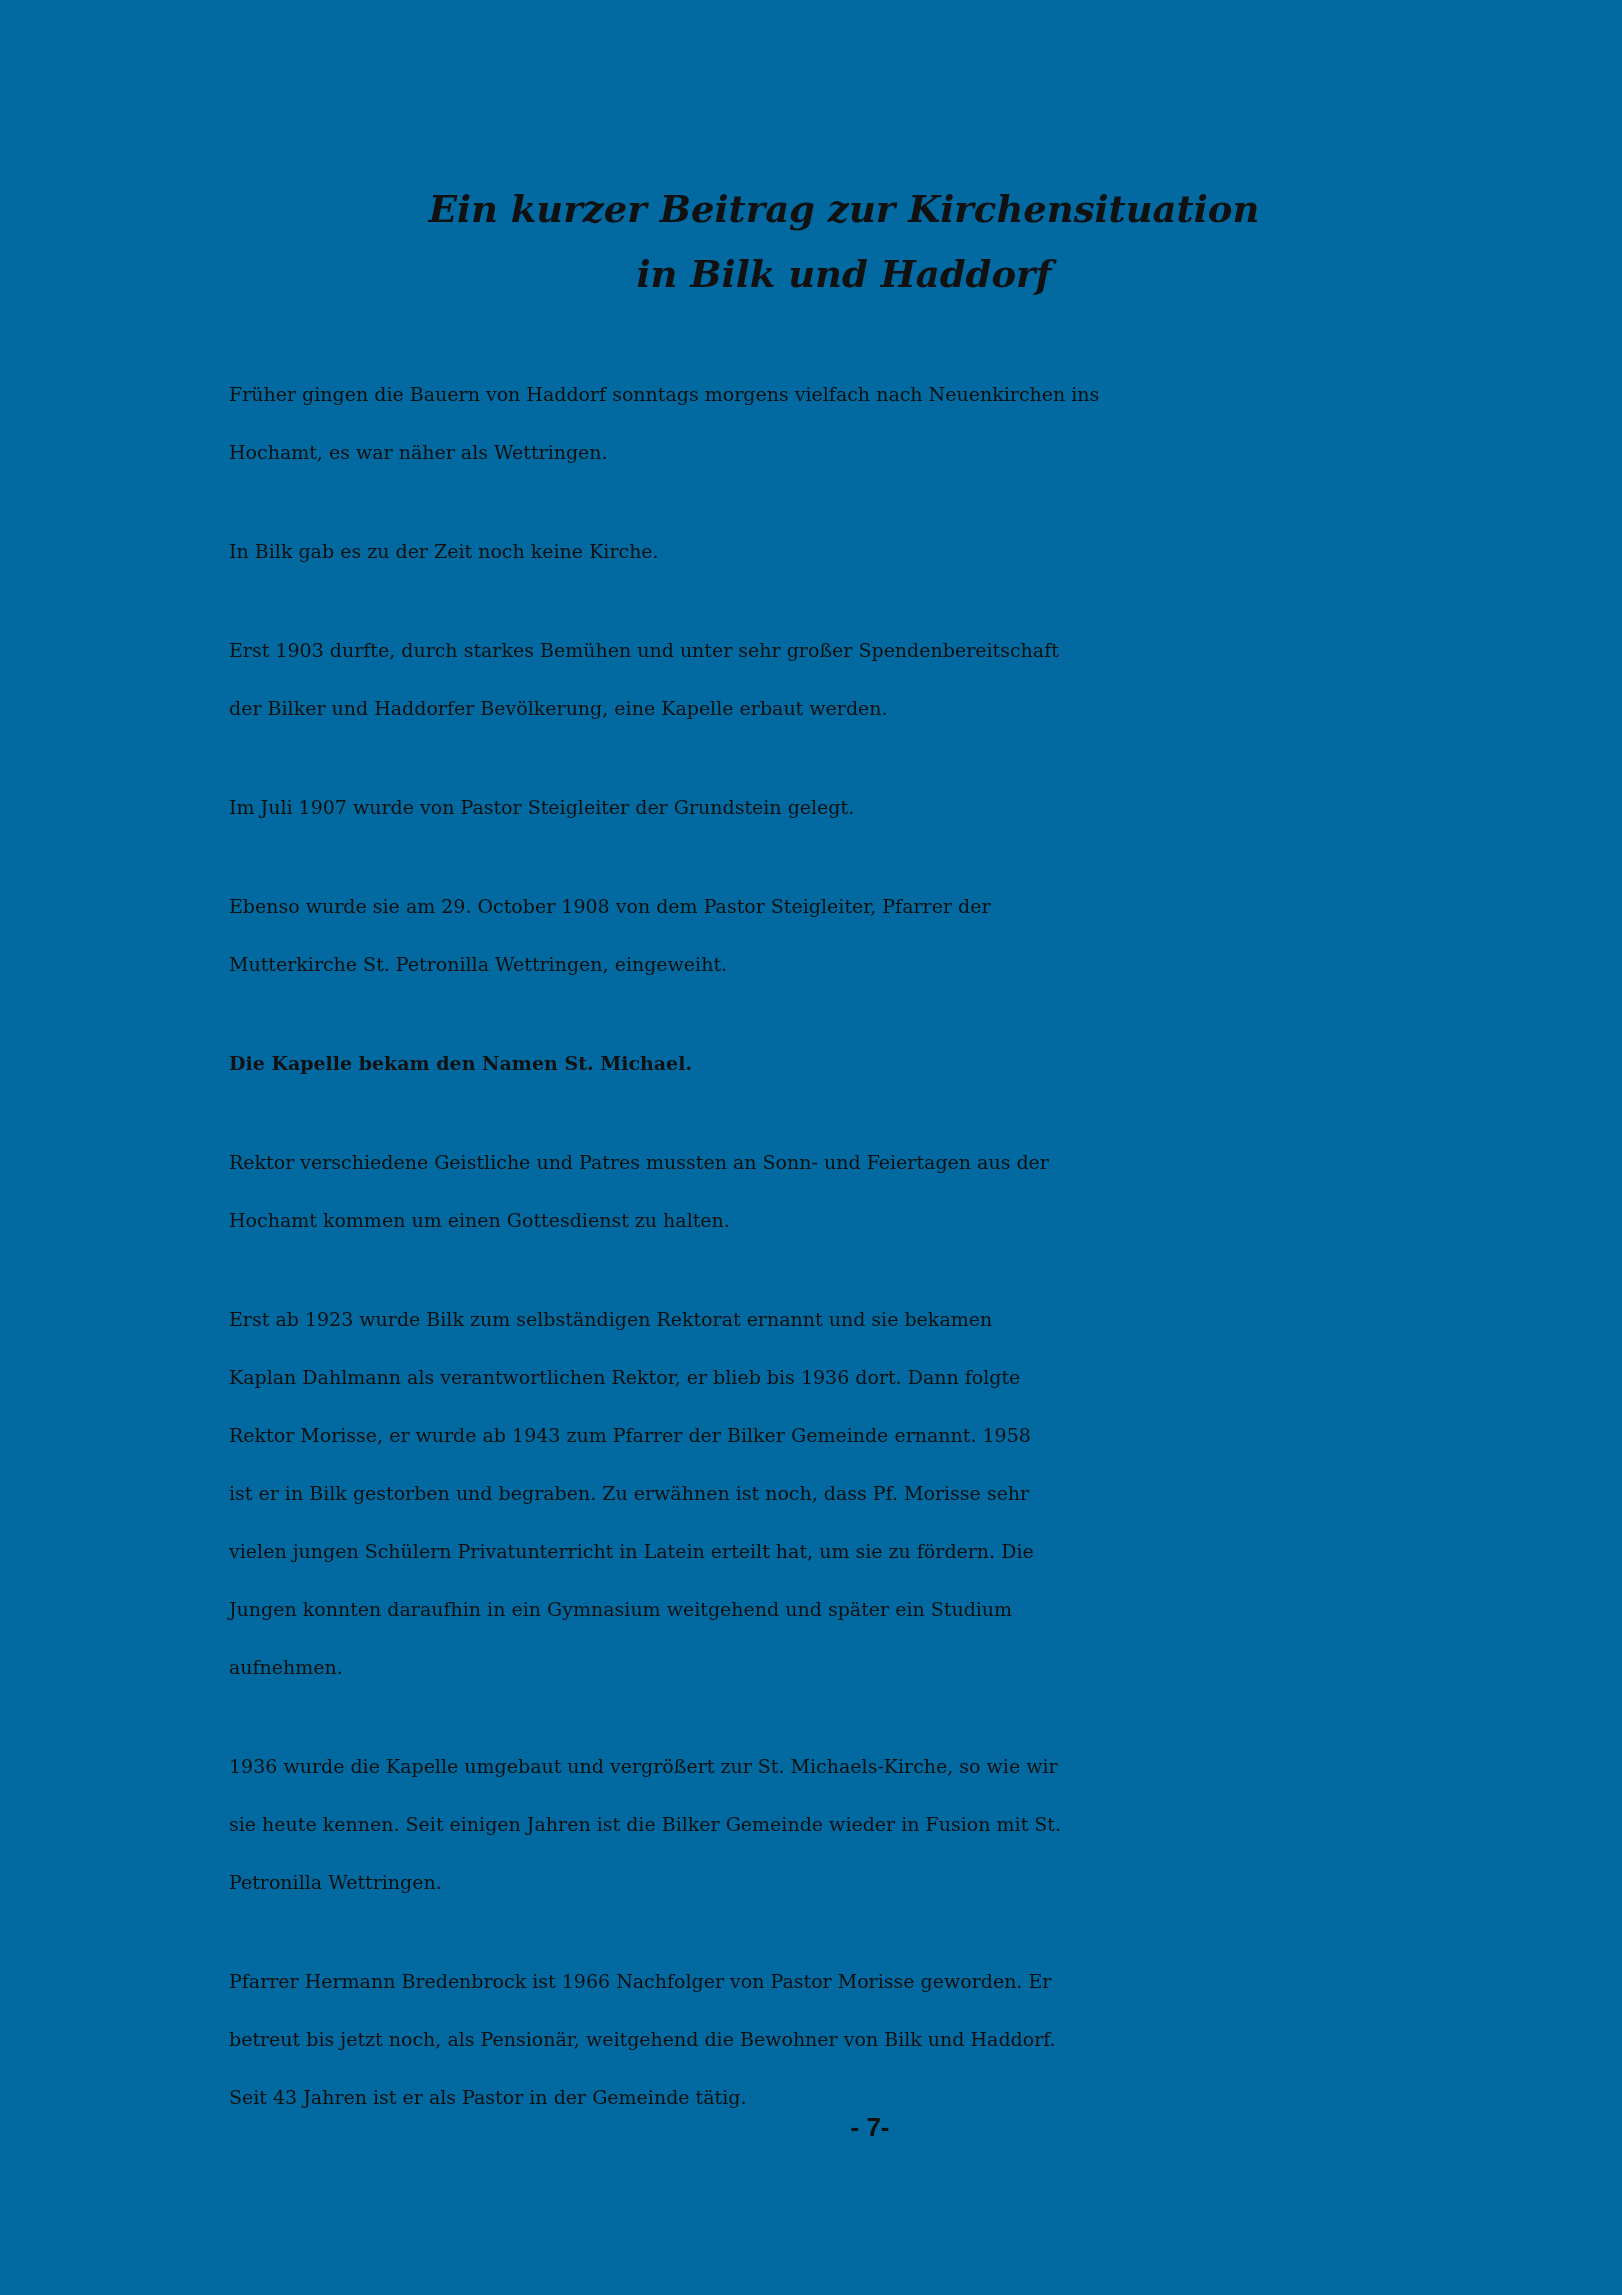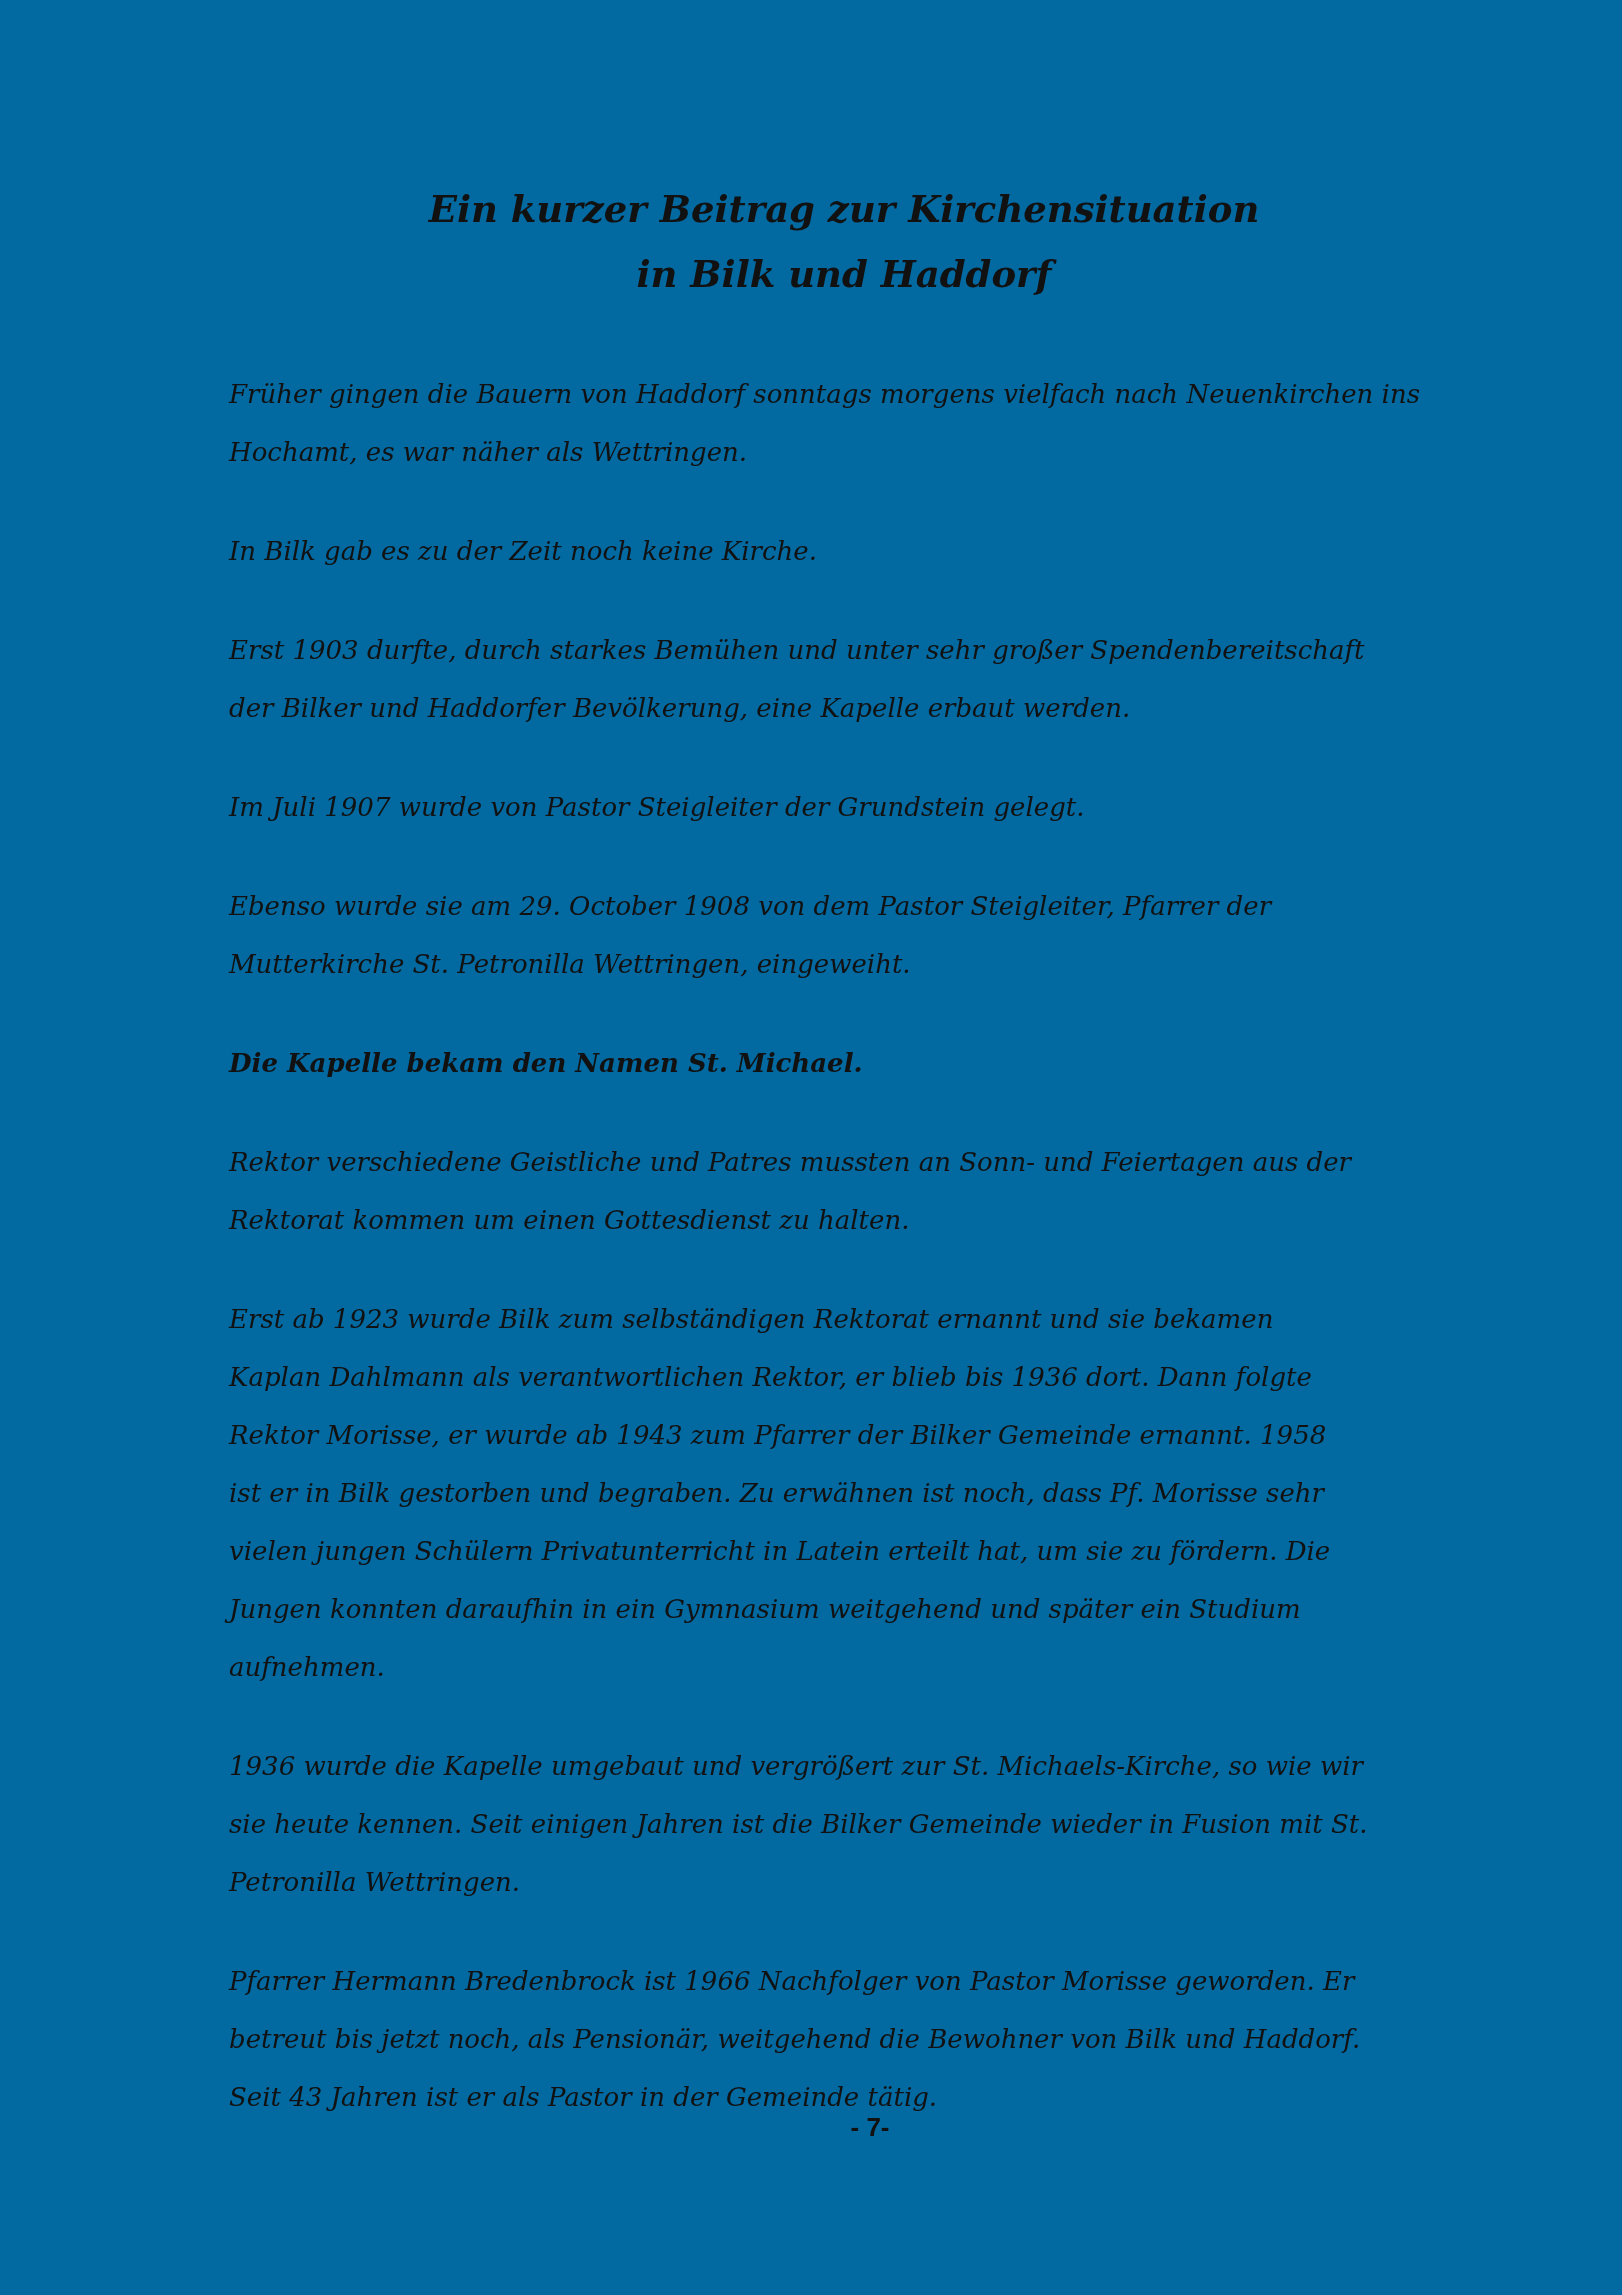--- a/index.html
+++ b/index.html
@@ -26,22 +26,21 @@
     text-align: center;
     font-style: italic;
     font-weight: bold;
     font-size: 37px;
     line-height: 65px;
     margin: 0 0 58px 0;
     letter-spacing: 0px;
   }
   .para {
     margin: 0 0 41px 0;
-    font-style: italic;
-    font-size: 26px;
+    font-size: 19px;
     line-height: 58px;
   }
   .para .line {
     white-space: nowrap;
   }
   .para.bold {
     font-weight: bold;
   }
   .footer {
     position: absolute;
@@ -88,21 +87,21 @@
       <div class="line">Ebenso wurde sie am 29. October 1908 von dem Pastor Steigleiter, Pfarrer der</div>
       <div class="line">Mutterkirche St. Petronilla Wettringen, eingeweiht.</div>
     </div>
 
     <div class="para bold">
       <div class="line">Die Kapelle bekam den Namen St. Michael.</div>
     </div>
 
     <div class="para">
       <div class="line">Rektor verschiedene Geistliche und Patres mussten an Sonn- und Feiertagen aus der</div>
-      <div class="line">Rektorat kommen um einen Gottesdienst zu halten.</div>
+      <div class="line">Hochamt kommen um einen Gottesdienst zu halten.</div>
     </div>
 
     <div class="para">
       <div class="line">Erst ab 1923 wurde Bilk zum selbständigen Rektorat ernannt und sie bekamen</div>
       <div class="line">Kaplan Dahlmann als verantwortlichen Rektor, er blieb bis 1936 dort. Dann folgte</div>
       <div class="line">Rektor Morisse, er wurde ab 1943 zum Pfarrer der Bilker Gemeinde ernannt. 1958</div>
       <div class="line">ist er in Bilk gestorben und begraben. Zu erwähnen ist noch, dass Pf. Morisse sehr</div>
       <div class="line">vielen jungen Schülern Privatunterricht in Latein erteilt hat, um sie zu fördern. Die</div>
       <div class="line">Jungen konnten daraufhin in ein Gymnasium weitgehend und später ein Studium</div>
       <div class="line">aufnehmen.</div>

